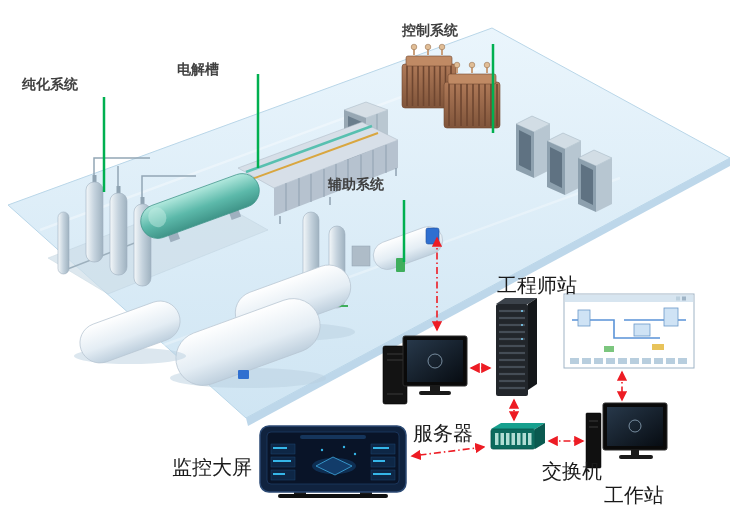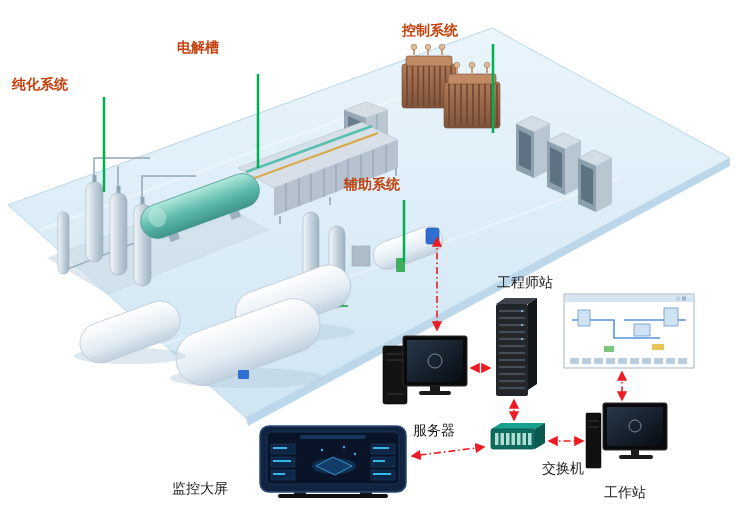--- a/index.html
+++ b/index.html
@@ -2,22 +2,22 @@
 <html><head>
 <meta charset="utf-8">
 <style>
   html,body{margin:0;padding:0;background:#ffffff;}
   .canvas{
     position:relative;width:736px;height:529px;background:#ffffff;overflow:hidden;
     font-family:"Liberation Sans", sans-serif;
   }
   .scene{position:absolute;left:0;top:0;}
   .lbl{position:absolute;white-space:nowrap;line-height:1;}
-  .lbl-green{color:#c2410c;font-weight:bold;font-size:14px;}
-  .lbl-black{color:#1a1a1a;font-size:14px;}
+  .lbl-green{color:#404040;font-weight:bold;font-size:14px;}
+  .lbl-black{color:#1a1a1a;font-size:20px;}
 </style>
 </head>
 <body>
 
 <div class="canvas">
 
 <svg class="scene" width="736" height="529" viewBox="0 0 736 529">
   <defs>
     <linearGradient id="gPlatform" x1="0" y1="0" x2="0" y2="1">
       <stop offset="0" stop-color="#eaf5fc"></stop>
@@ -332,24 +332,24 @@
   <g stroke="#ED1C24" stroke-width="1.6" fill="none" stroke-dasharray="7 3 1.5 3">
     <path d="M437,238 V330" marker-start="url(#arrow)" marker-end="url(#arrow)"></path>
     <path d="M471,368 H490" marker-start="url(#arrow)" marker-end="url(#arrow)"></path>
     <path d="M514,400 V420" marker-start="url(#arrow)" marker-end="url(#arrow)"></path>
     <path d="M549,441 H583" marker-start="url(#arrow)" marker-end="url(#arrow)"></path>
     <path d="M622,372 V400" marker-start="url(#arrow)" marker-end="url(#arrow)"></path>
     <path d="M484,447 L412,456" marker-start="url(#arrow)" marker-end="url(#arrow)"></path>
   </g>
 </svg>
 
-<div class="lbl lbl-green" style="left:12px;top:77px">纯化系统</div>
-<div class="lbl lbl-green" style="left:177px;top:40px">电解槽</div>
+<div class="lbl lbl-green" style="left:22px;top:77px">纯化系统</div>
+<div class="lbl lbl-green" style="left:177px;top:62px">电解槽</div>
 <div class="lbl lbl-green" style="left:402px;top:23px">控制系统</div>
-<div class="lbl lbl-green" style="left:344px;top:177px">辅助系统</div>
+<div class="lbl lbl-green" style="left:328px;top:177px">辅助系统</div>
 
 <div class="lbl lbl-black" style="left:497px;top:275px">工程师站</div>
 <div class="lbl lbl-black" style="left:413px;top:423px">服务器</div>
 <div class="lbl lbl-black" style="left:542px;top:461px">交换机</div>
 <div class="lbl lbl-black" style="left:604px;top:485px">工作站</div>
-<div class="lbl lbl-black" style="left:172px;top:481px">监控大屏</div>
+<div class="lbl lbl-black" style="left:172px;top:457px">监控大屏</div>
 
 </div>
 
 </body></html>

